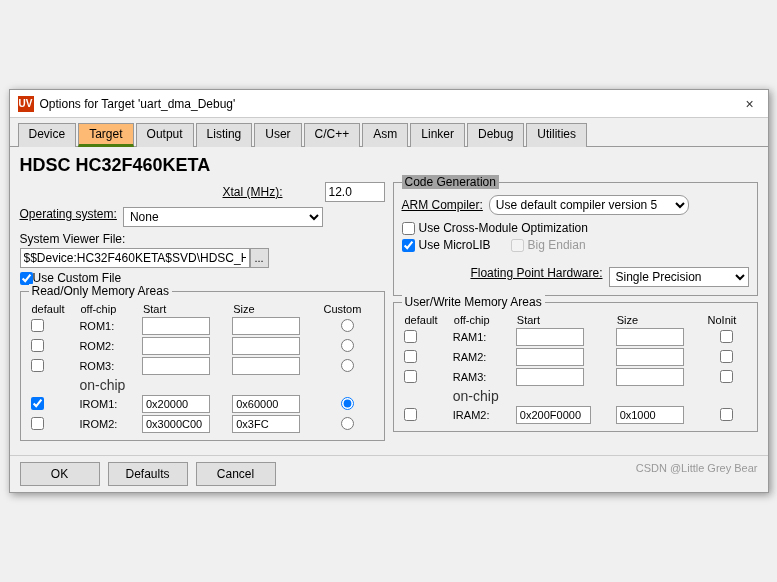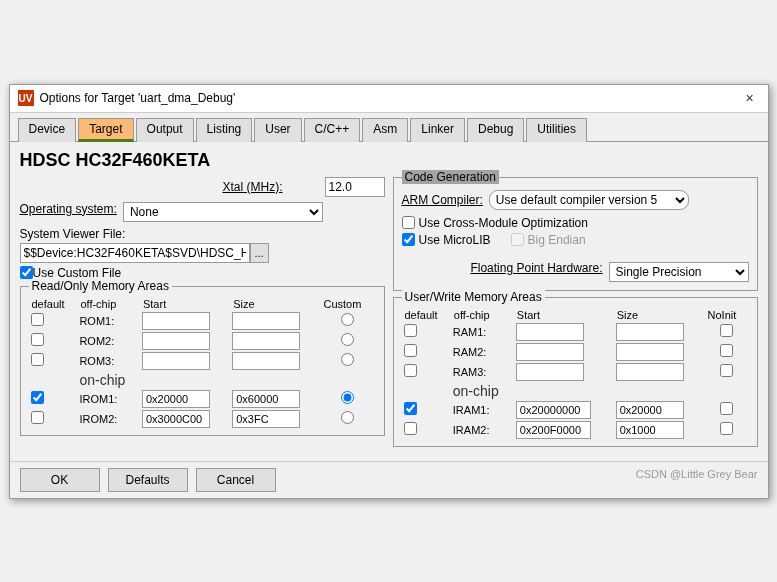--- a/index.html
+++ b/index.html
@@ -459,27 +459,20 @@
                   <td style="text-align:center"><input type="checkbox" style=""></td>
                 </tr>
                 <tr>
                   <td></td>
                   <td class="on-chip-label">on-chip</td>
                   <td></td>
                     <td></td>
                     <td></td>
                 </tr>
                 <tr>
-                  <td><input type="checkbox" checked="" style=""></td>
-                  <td><span>IRAM1:</span></td>
-                  <td><input type="text" value="0x20000000" style="width: 75px;"></td>
-                  <td><input type="text" value="0x20000" style=""></td>
-                  <td style="text-align:center"><input type="checkbox" style=""></td>
-                </tr>
-                <tr>
                   <td><input type="checkbox" style=""></td>
                   <td><span>IRAM2:</span></td>
                   <td><input type="text" value="0x200F0000" style="width: 75px;"></td>
                   <td><input type="text" value="0x1000" style=""></td>
                   <td style="text-align:center"><input type="checkbox" style=""></td>
                 </tr>
               </tbody>
             </table>
           </div>
         </div>

